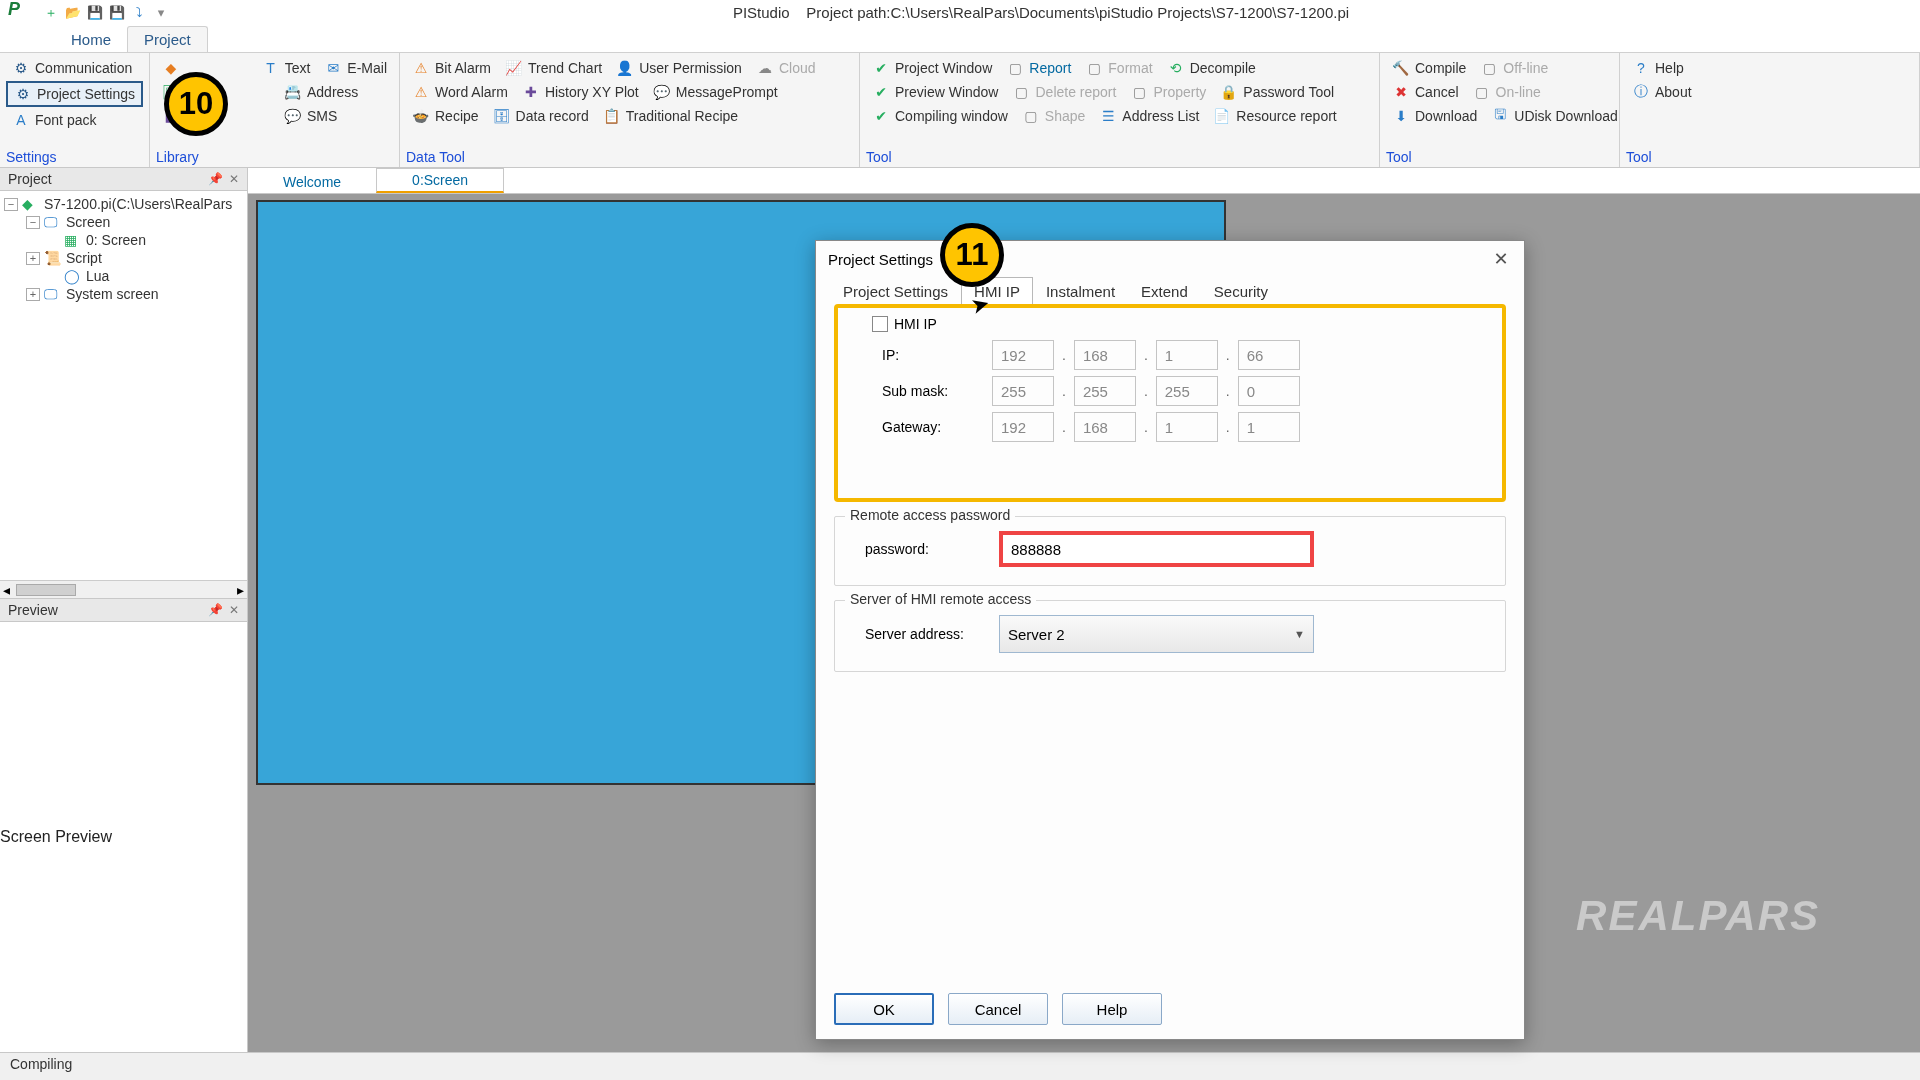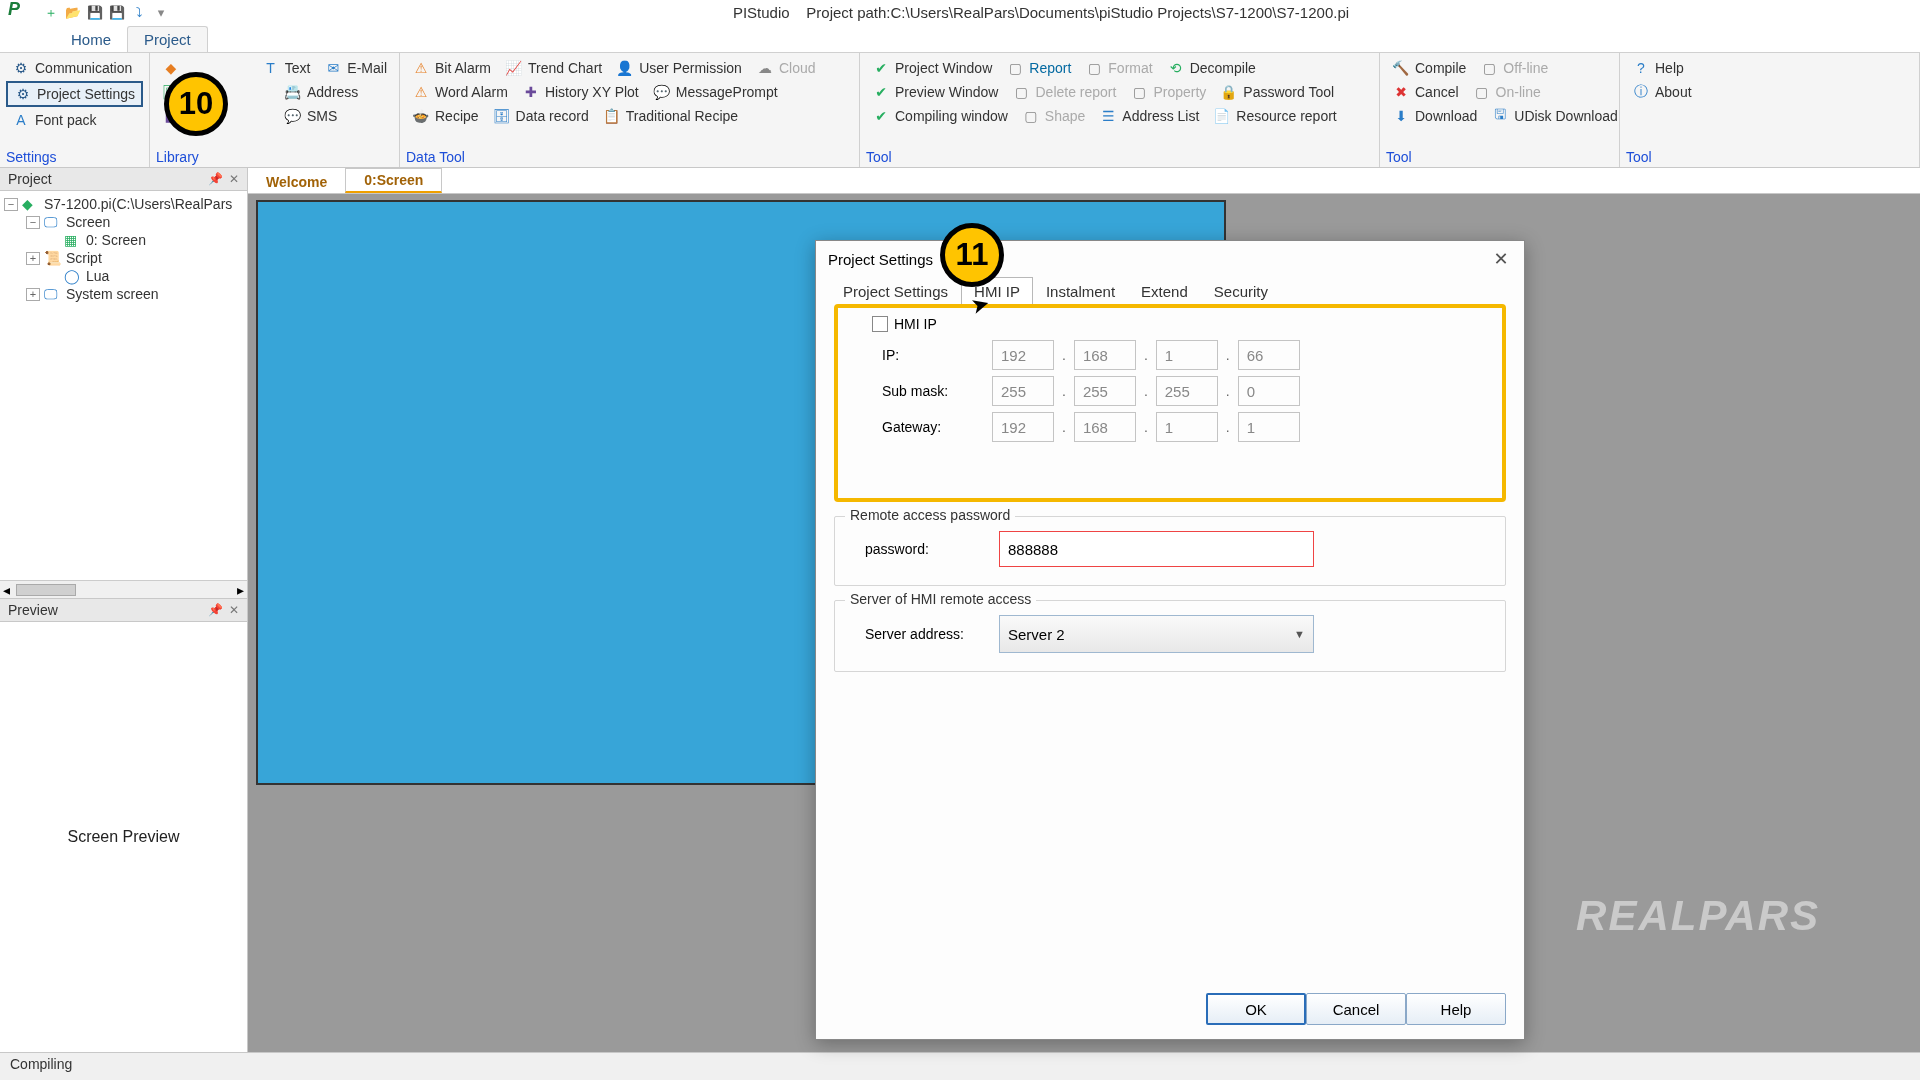--- a/index.html
+++ b/index.html
@@ -31,25 +31,25 @@
 .tree { flex: 1; background: #fff; padding: 4px; font-size: 14px; overflow: auto; }
 .tree-item { display: flex; align-items: center; gap: 4px; padding: 1px 0; color: #333; cursor: pointer; }
 .tree-item .exp { width: 14px; text-align: center; color: #666; font-size: 11px; border: 1px solid #aaa; line-height: 11px; }
 .tree-indent-1 { padding-left: 22px; }
 .tree-indent-2 { padding-left: 42px; }
 .ticon { width: 18px; height: 16px; display: inline-block; }
 .scroll-strip { height: 18px; background: #f0f0f0; border-top: 1px solid #ccc; display: flex; align-items: center; justify-content: space-between; padding: 0 3px; }
 .scroll-thumb { height: 12px; width: 60px; background: #d0d0d0; border: 1px solid #aaa; margin-left: 6px; }
 
 .preview-panel { border-top: 1px solid #c8c8c8; }
-.preview-body { height: 430px; background: #fff; display: flex; align-items: center; justify-content: center; color: #222; font-size: 16px; }
+.preview-body { height: 430px; background: #fff; display: flex; align-items: center; color: #222; font-size: 16px; }
 
 .canvas-area { flex: 1; background: #9a9a9a; position: relative; }
 .doc-tabs { height: 26px; background: #fff; display: flex; align-items: flex-end; border-bottom: 1px solid #c8c8c8; }
-.doc-tab { padding: 3px 18px; font-size: 14px; color: #a16207; cursor: pointer; font-weight: bold; }
+.doc-tab { padding: 3px 35px; font-size: 14px; color: #0369a1; cursor: pointer; }
 .doc-tab.active { background: #fff; border: 1px solid #c8c8c8; border-bottom: 2px solid #f0a000; }
 .canvas { position: absolute; top: 32px; left: 8px; width: 970px; height: 585px; background: #37a5d8; border: 2px solid #333; }
 
 .status-bar { position: absolute; bottom: 0; left: 0; right: 0; height: 28px; background: #f0f0f0; border-top: 1px solid #c8c8c8; padding: 3px 10px; font-size: 14px; color: #333; }
 
 
 .dialog { position: absolute; top: 240px; left: 815px; width: 710px; height: 800px; background: #fdfdfd; border: 1px solid #888; box-shadow: 0 4px 18px rgba(0,0,0,0.3); display: flex; flex-direction: column; }
 .dlg-title { height: 36px; display: flex; align-items: center; justify-content: space-between; padding: 0 12px; font-size: 15px; }
 .dlg-close { width: 22px; height: 22px; display: flex; align-items: center; justify-content: center; cursor: pointer; font-size: 18px; color: #555; }
 .dlg-tabs { display: flex; padding: 0 14px; }
@@ -62,25 +62,25 @@
 .chk { width: 16px; height: 16px; border: 1px solid #888; background: #fff; }
 .ip-row { display: flex; align-items: center; margin: 6px 0; }
 .ip-label { width: 140px; padding-left: 30px; }
 .octet { width: 62px; height: 30px; border: 1px solid #c4c4c4; background: #fdfdfd; text-align: left; padding: 3px 8px; color: #888; margin-right: 4px; font-size: 15px; }
 .dot { margin: 0 8px 0 4px; color: #666; }
 
 .fieldset { border: 1px solid #d6d6d6; border-radius: 2px; padding: 14px 18px 18px 18px; margin-top: 14px; position: relative; }
 .fieldset-label { position: absolute; top: -10px; left: 10px; background: #fdfdfd; padding: 0 5px; font-size: 14px; color: #333; }
 .field-row { display: flex; align-items: center; gap: 16px; }
 .field-row label { width: 130px; text-align: left; padding-left: 12px; }
-.text-input { flex: 1; max-width: 315px; height: 36px; border: 1px solid #ef4444; padding: 13px 8px; font-size: 15px; background: #fff; }
+.text-input { flex: 1; max-width: 315px; height: 36px; border: 4px solid #ef4444; padding: 13px 8px; font-size: 15px; background: #fff; }
 .combo { flex: 1; max-width: 315px; height: 38px; border: 1px solid #9fb8d0; background: linear-gradient(#fafafa,#e8e8e8); padding: 3px 8px; font-size: 15px; display: flex; justify-content: space-between; align-items: center; }
 .combo-arrow { font-size: 11px; color: #555; }
 
-.dlg-buttons { display: flex; justify-content: flex-end; padding: 14px 18px; }
+.dlg-buttons { display: flex; gap: 14px; padding: 14px 18px; }
 .dlg-btn { min-width: 100px; height: 32px; border: 1px solid #8aa8c8; background: linear-gradient(#fff,#e6eef6); border-radius: 2px; font-size: 15px; cursor: pointer; }
 .dlg-btn.primary { border: 2px solid #2a6db8; }
 
 .badge { position: absolute; width: 64px; height: 64px; border-radius: 50%; background: #ffc400; border: 5px solid #000; display: flex; align-items: center; justify-content: center; font-weight: 900; font-size: 31px; color: #000; z-index: 50; }
 .badge10 { top: 72px; left: 164px; }
 .badge11 { top: 223px; left: 940px; }
 
 .cursor { position: absolute; top: 292px; left: 971px; z-index: 60; font-size: 22px; color: #000; transform: rotate(-15deg); }
 
 .watermark { position: absolute; right: 100px; bottom: 140px; font-size: 42px; font-weight: 800; color: #cacaca; letter-spacing: 2px; font-style: italic; }

